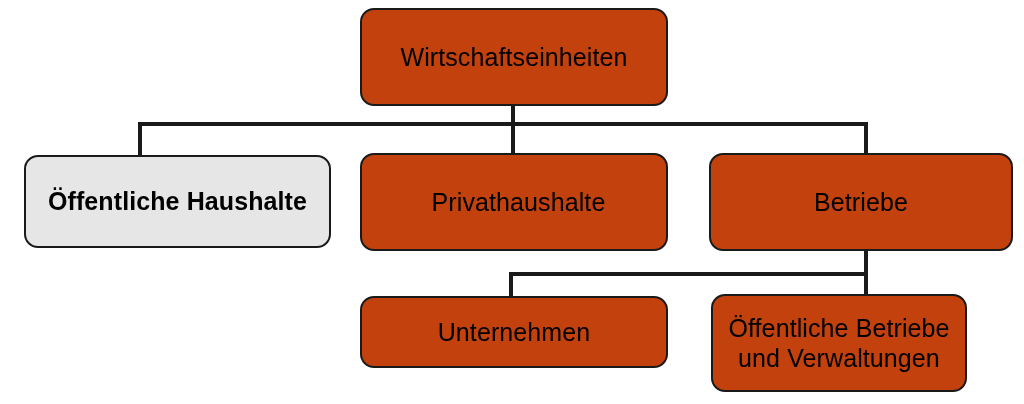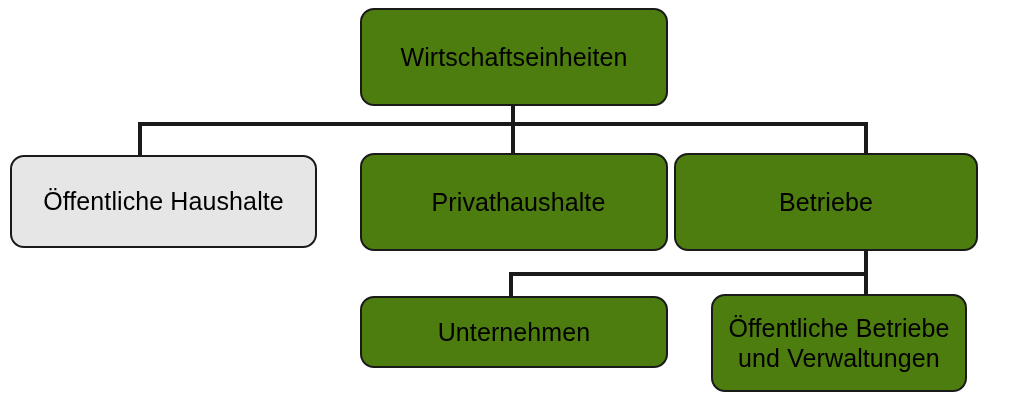--- a/index.html
+++ b/index.html
@@ -15,21 +15,21 @@
     width: 1024px;
     height: 404px;
     background: #ffffff;
     overflow: hidden;
   }
   .node {
     position: absolute;
     box-sizing: border-box;
     border: 2px solid #1a1a1a;
     border-radius: 14px;
-    background: #4d7c0f;
+    background: #c2410c;
     display: flex;
     align-items: center;
     justify-content: center;
     text-align: center;
     color: #000000;
     font-size: 25px;
     line-height: 1.22;
     letter-spacing: 0.1px;
     z-index: 2;
   }
@@ -58,29 +58,29 @@
   <div class="edge" style="left:864px; top:122px; width:4px; height:34px;"></div>
 
   <div class="edge" style="left:864px; top:248px; width:4px; height:48px;"></div>
   <div class="edge" style="left:509px; top:272px; width:359px; height:4px;"></div>
   <div class="edge" style="left:509px; top:272px; width:4px; height:24px;"></div>
 
   <div class="node" style="left:360px; top:8px; width:308px; height:98px;">
     <span class="node-label">Wirtschaftseinheiten</span>
   </div>
 
-  <div class="node highlight" style="left:10px; top:155px; width:307px; height:93px;">
+  <div class="node highlight" style="left:24px; top:155px; width:307px; height:93px;font-weight:bold;">
     <span class="node-label">Öffentliche Haushalte</span>
   </div>
 
   <div class="node" style="left:360px; top:153px; width:308px; height:98px;padding-left:9px;">
     <span class="node-label">Privathaushalte</span>
   </div>
 
-  <div class="node" style="left:674px; top:153px; width:304px; height:98px;">
+  <div class="node" style="left:709px; top:153px; width:304px; height:98px;">
     <span class="node-label">Betriebe</span>
   </div>
 
   <div class="node" style="left:360px; top:296px; width:308px; height:72px;">
     <span class="node-label">Unternehmen</span>
   </div>
 
   <div class="node" style="left:711px; top:294px; width:256px; height:98px;">
     <span class="node-label">Öffentliche Betriebe
 und Verwaltungen</span>

